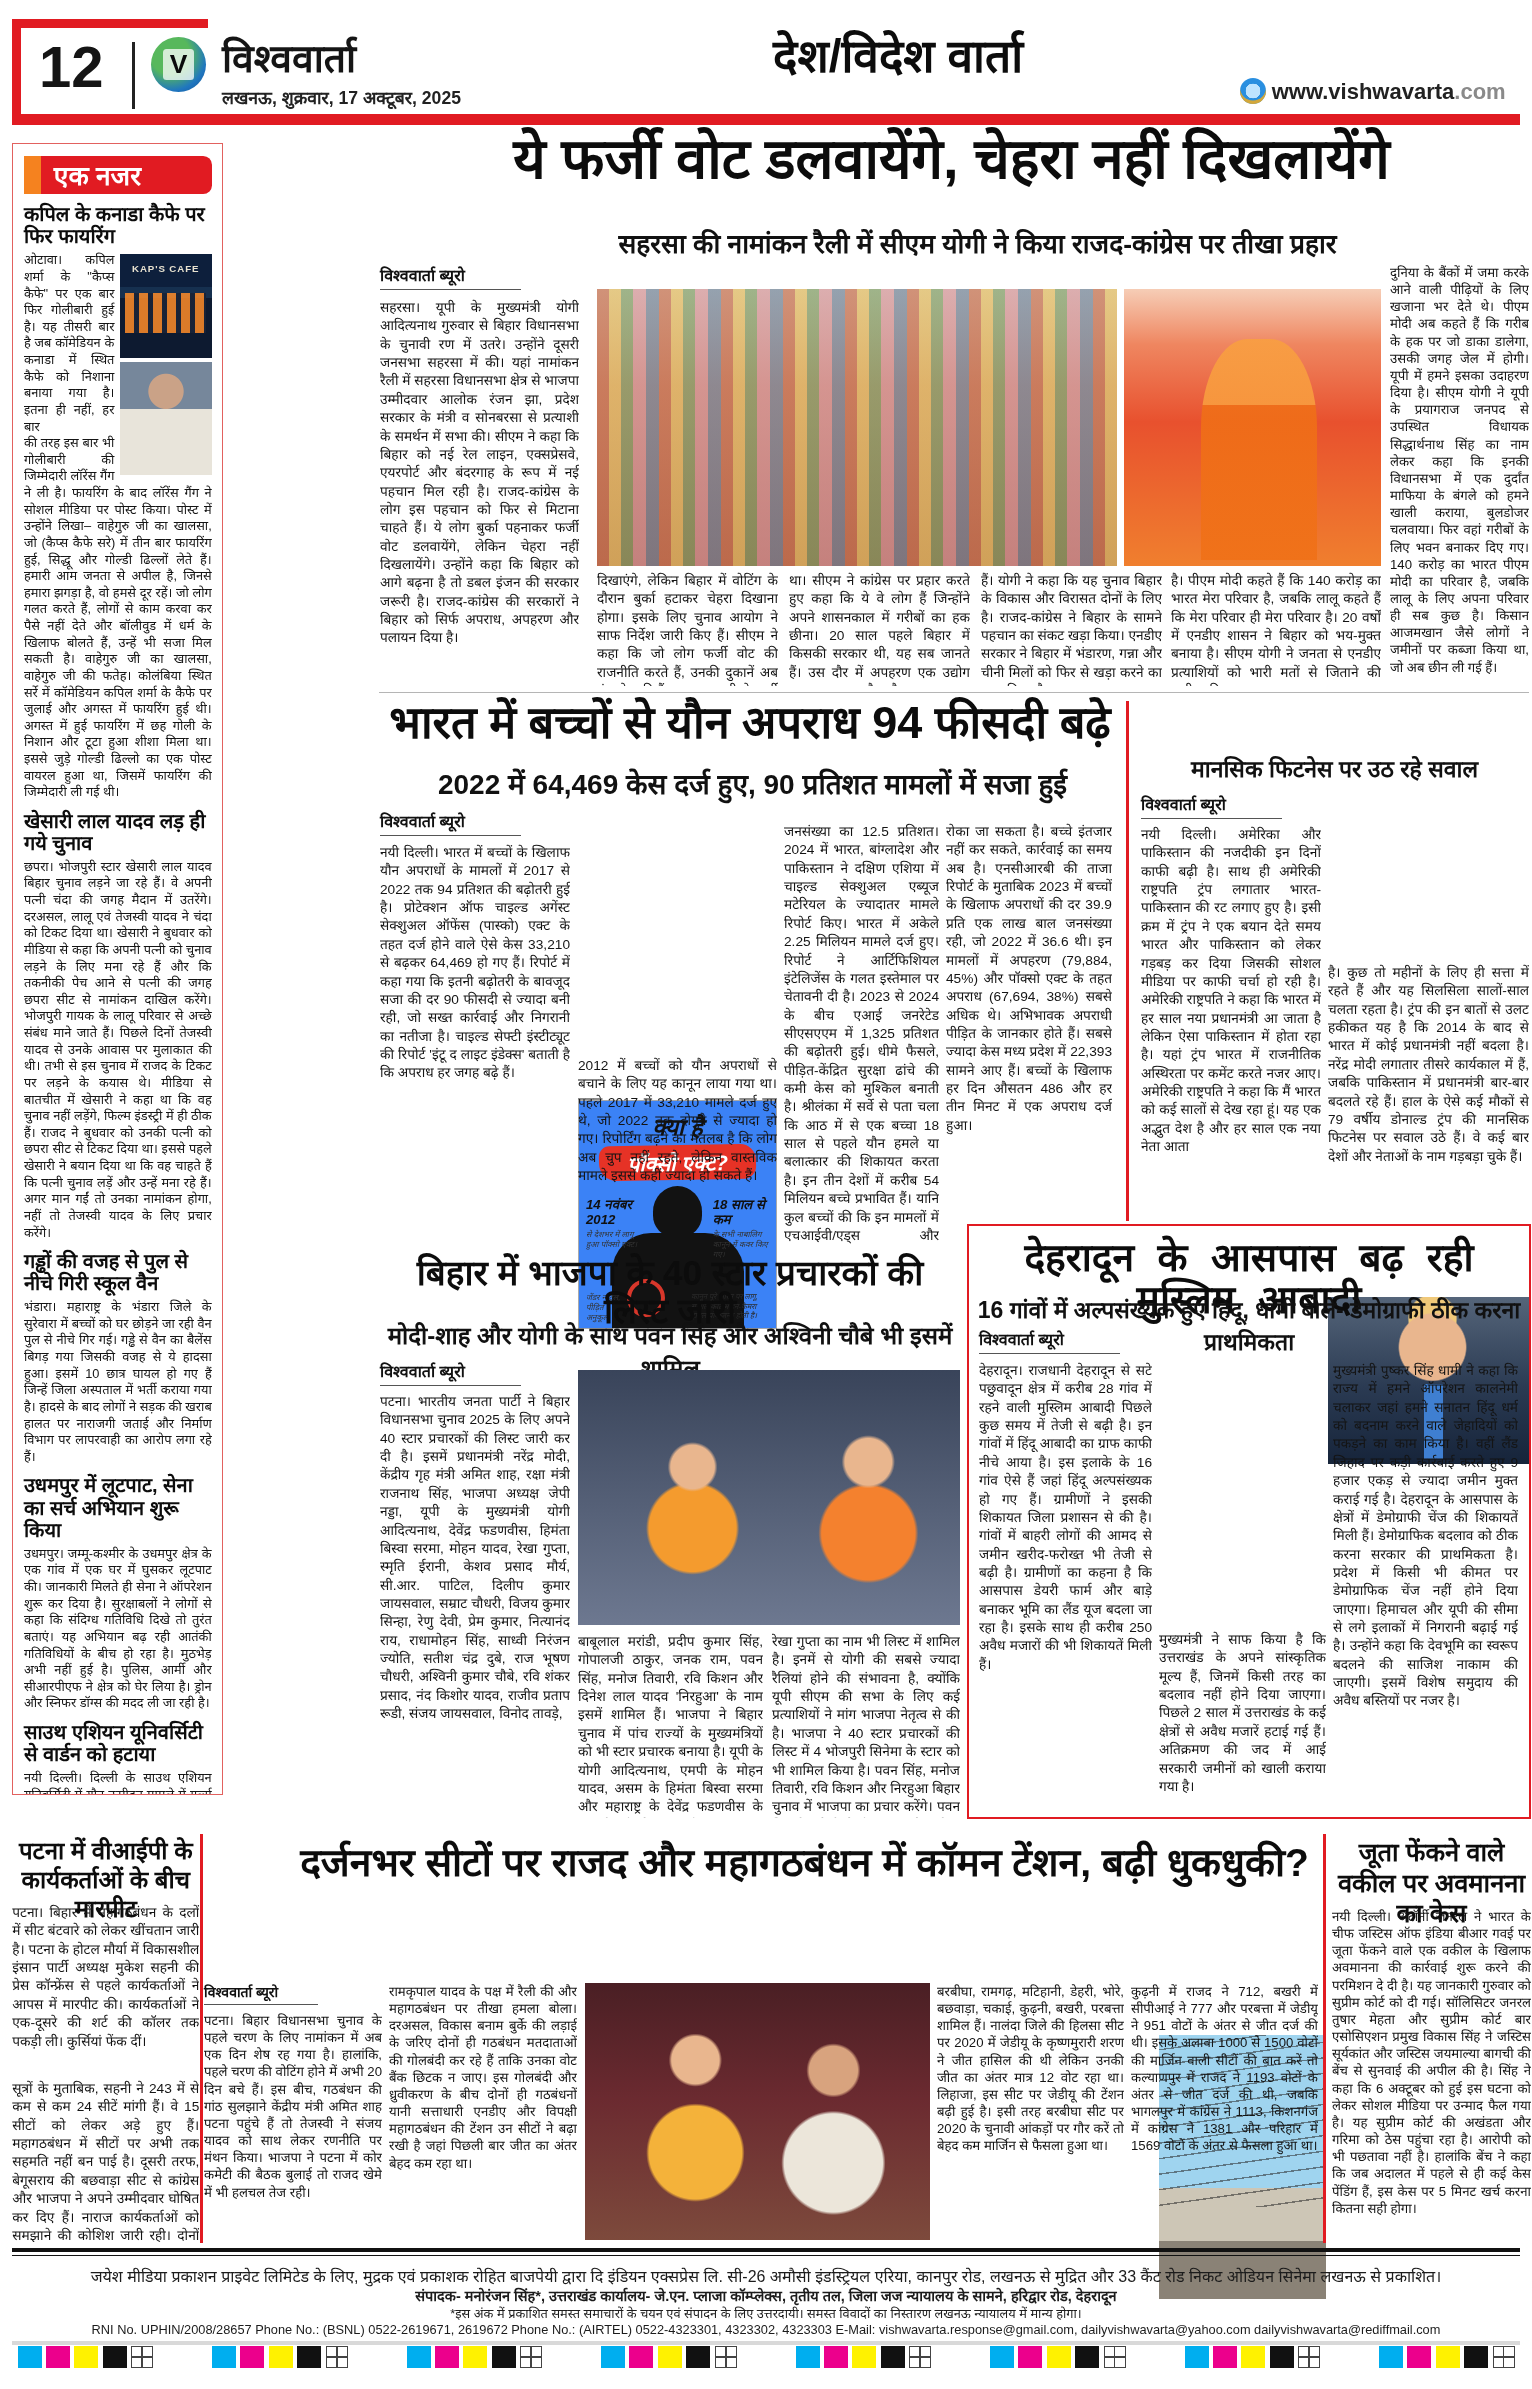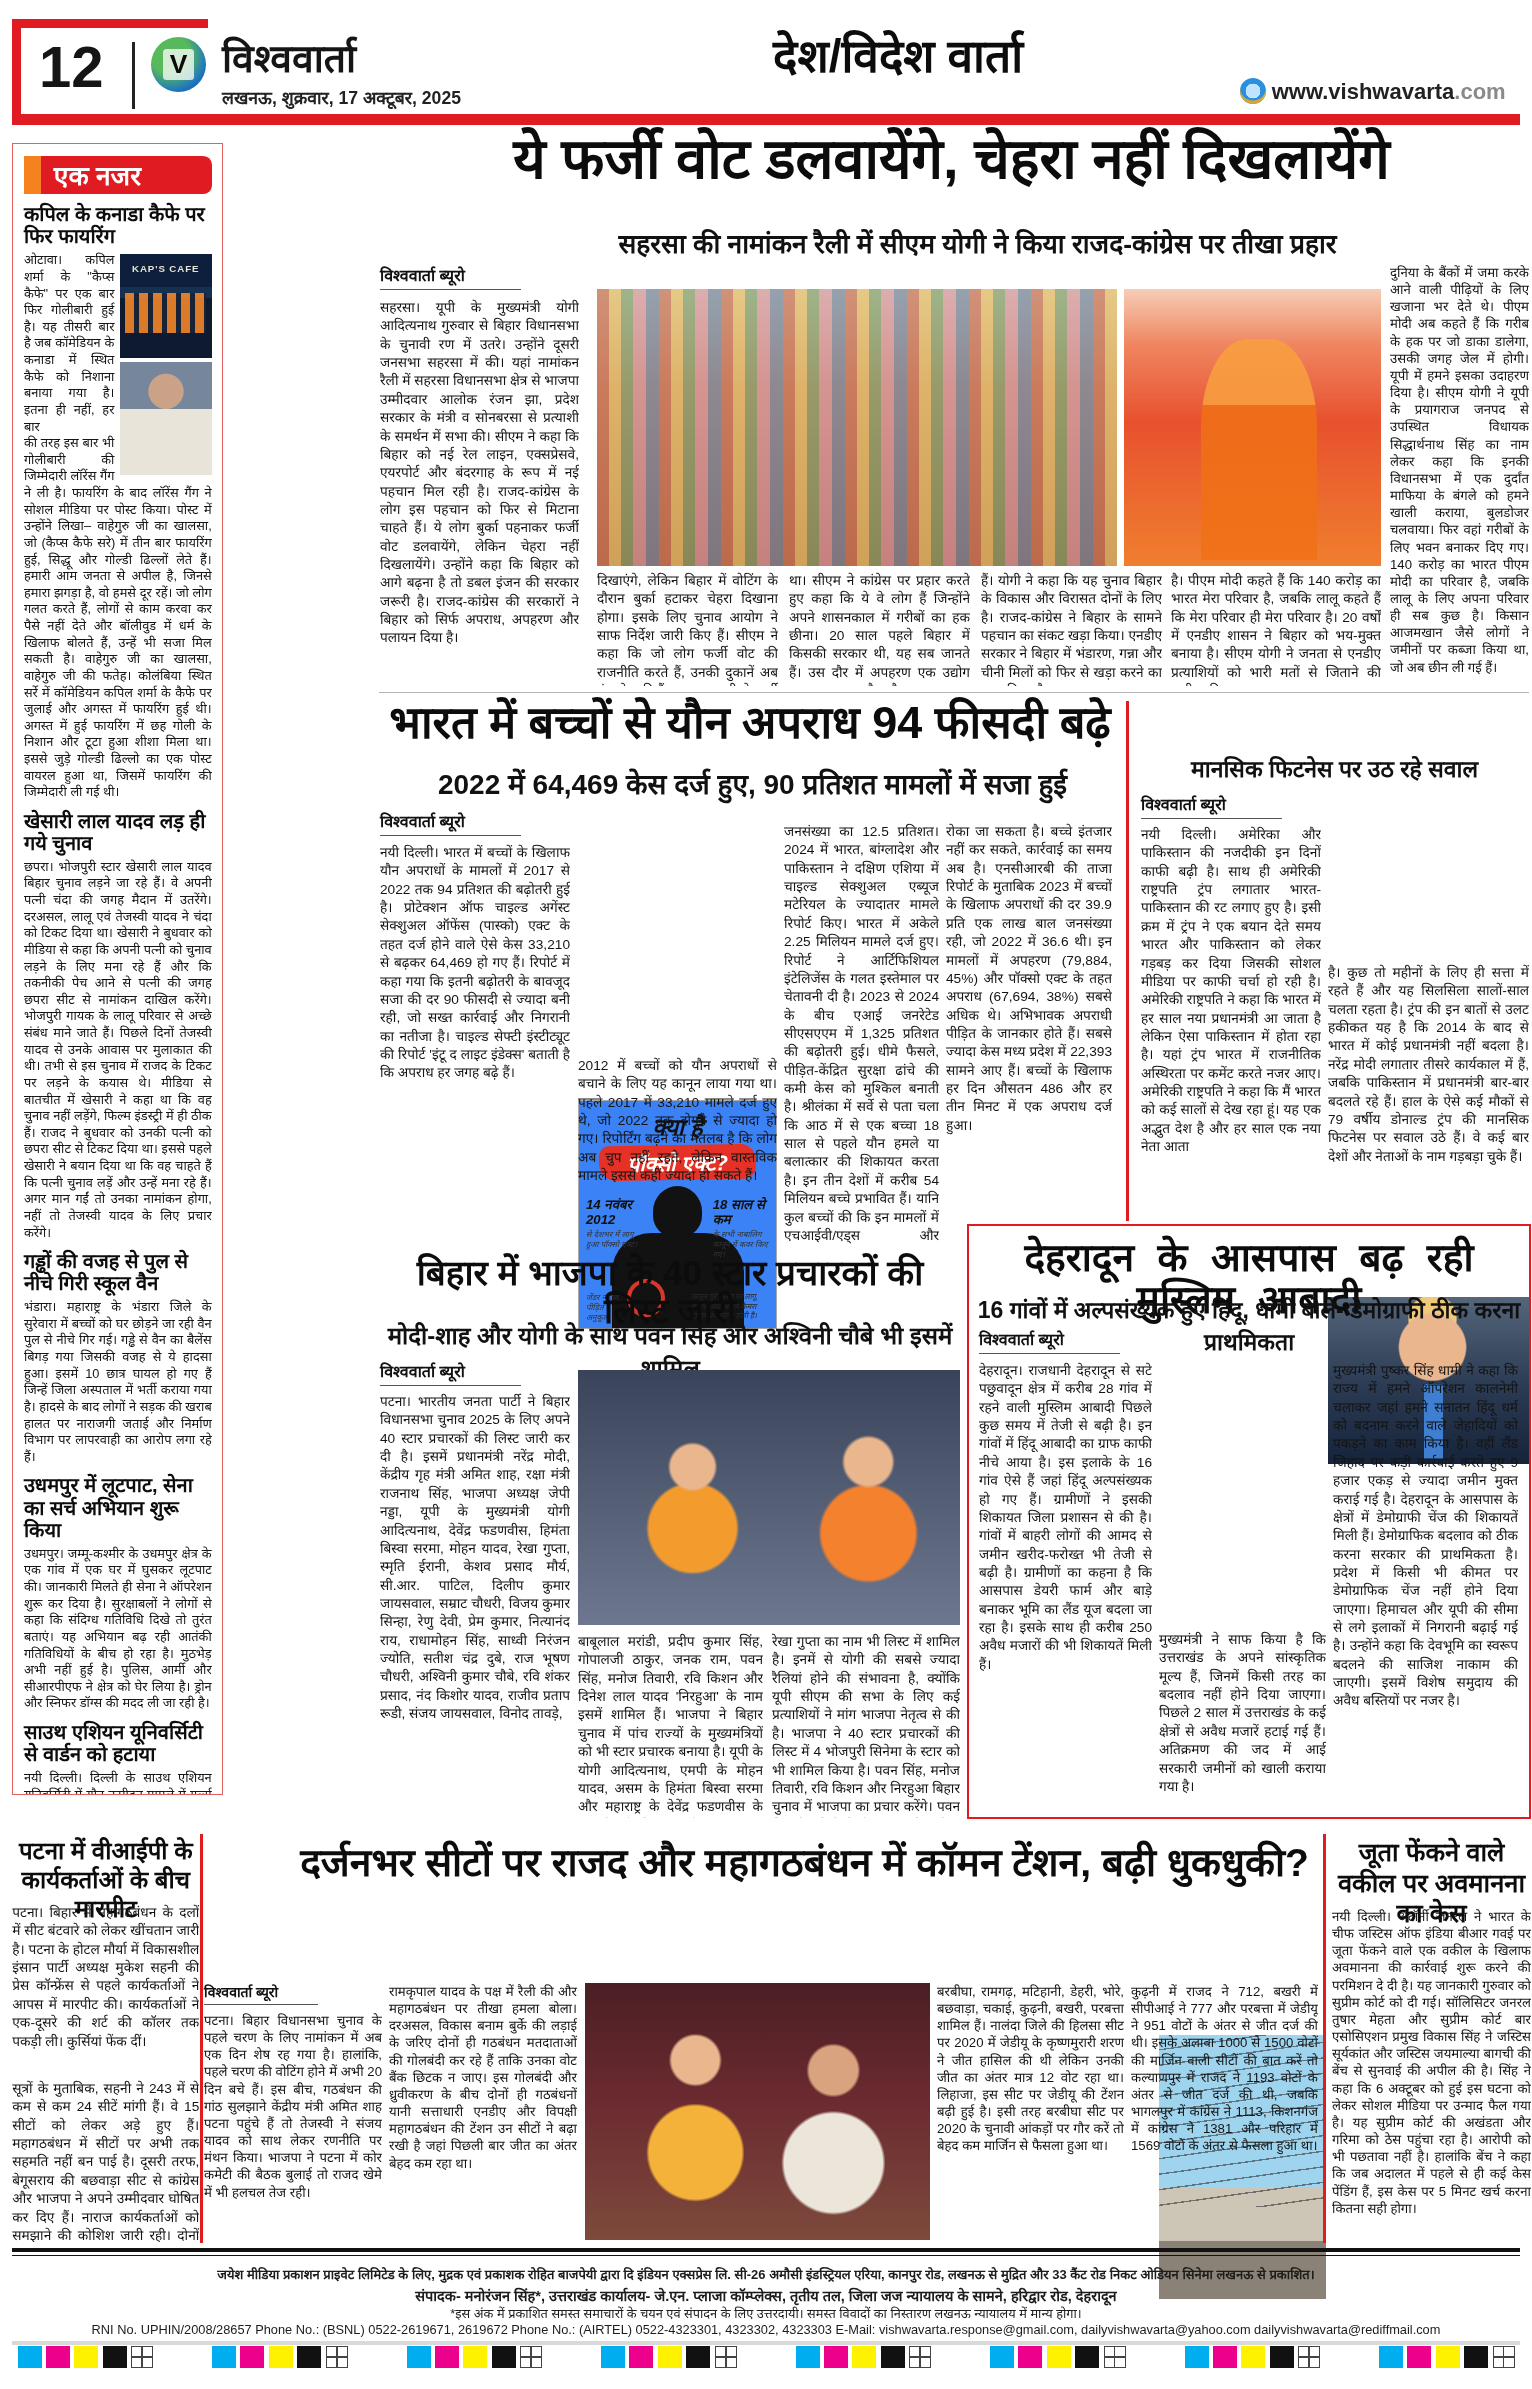--- a/index.html
+++ b/index.html
@@ -214,21 +214,21 @@
   <div class="abs photo ph-nitish" style="left:585px;top:1983px;width:345px;height:257px;"></div>
   <div class="abs bodytxt-sm" style="left:937px;top:1983px;width:187px;height:257px;">बरबीघा, रामगढ़, मटिहानी, डेहरी, भोरे, बछवाड़ा, चकाई, कुढ़नी, बखरी, परबत्ता शामिल हैं। नालंदा जिले की हिलसा सीट पर 2020 में जेडीयू के कृष्णमुरारी शरण ने जीत हासिल की थी लेकिन उनकी जीत का अंतर मात्र 12 वोट रहा था। लिहाजा, इस सीट पर जेडीयू की टेंशन बढ़ी हुई है। इसी तरह बरबीघा सीट पर 2020 के चुनावी आंकड़ों पर गौर करें तो बेहद कम मार्जिन से फैसला हुआ था।</div>
   <div class="abs bodytxt-sm" style="left:1131px;top:1983px;width:187px;height:257px;">कुढ़नी में राजद ने 712, बखरी में सीपीआई ने 777 और परबत्ता में जेडीयू ने 951 वोटों के अंतर से जीत दर्ज की थी। इसके अलावा 1000 से 1500 वोटों की मार्जिन वाली सीटों की बात करें तो कल्याणपुर में राजद ने 1193 वोटों के अंतर से जीत दर्ज की थी, जबकि भागलपुर में कांग्रेस ने 1113, किशनगंज में कांग्रेस ने 1381 और परिहार में 1569 वोटों के अंतर से फैसला हुआ था।</div>
   <div class="abs redrule" style="left:1323px;top:1834px;width:2.6px;height:409px;"></div>
 
   <div class="abs headline center" style="left:1332px;top:1837px;width:199px;font-size:25.5px;line-height:1.2;">जूता फेंकने वाले वकील पर अवमानना का केस</div>
   <div class="abs bodytxt-sm" style="left:1332px;top:1908px;width:199px;height:335px;">नयी दिल्ली। अटॉर्नी जनरल ने भारत के चीफ जस्टिस ऑफ इंडिया बीआर गवई पर जूता फेंकने वाले एक वकील के खिलाफ अवमानना की कार्रवाई शुरू करने की परमिशन दे दी है। यह जानकारी गुरुवार को सुप्रीम कोर्ट को दी गई। सॉलिसिटर जनरल तुषार मेहता और सुप्रीम कोर्ट बार एसोसिएशन प्रमुख विकास सिंह ने जस्टिस सूर्यकांत और जस्टिस जयमाल्या बागची की बेंच से सुनवाई की अपील की है। सिंह ने कहा कि 6 अक्टूबर को हुई इस घटना को लेकर सोशल मीडिया पर उन्माद फैल गया है। यह सुप्रीम कोर्ट की अखंडता और गरिमा को ठेस पहुंचा रहा है। आरोपी को भी पछतावा नहीं है। हालांकि बेंच ने कहा कि जब अदालत में पहले से ही कई केस पेंडिंग हैं, इस केस पर 5 मिनट खर्च करना कितना सही होगा।</div>
 
   <div class="abs" style="left:12.3px;top:2248px;width:1508px;height:3.5px;background:#111;"></div>
   <div class="abs" style="left:12.3px;top:2255px;width:1508px;height:0.9px;background:#111;"></div>
-  <div class="f-line" style="top:2265px;font-size:13px;font-weight:bold;">जयेश मीडिया प्रकाशन प्राइवेट लिमिटेड के लिए, मुद्रक एवं प्रकाशक रोहित बाजपेयी द्वारा दि इंडियन एक्सप्रेस लि. सी-26 अमौसी इंडस्ट्रियल एरिया, कानपुर रोड, लखनऊ से मुद्रित और 33 कैंट रोड निकट ओडियन सिनेमा लखनऊ से प्रकाशित।</div>
+  <div class="f-line" style="top:2265px;font-size:16px;font-weight:normal;">जयेश मीडिया प्रकाशन प्राइवेट लिमिटेड के लिए, मुद्रक एवं प्रकाशक रोहित बाजपेयी द्वारा दि इंडियन एक्सप्रेस लि. सी-26 अमौसी इंडस्ट्रियल एरिया, कानपुर रोड, लखनऊ से मुद्रित और 33 कैंट रोड निकट ओडियन सिनेमा लखनऊ से प्रकाशित।</div>
   <div class="f-line" style="top:2285px;font-size:14.5px;font-weight:bold;">संपादक- मनोरंजन सिंह*, उत्तराखंड कार्यालय- जे.एन. प्लाजा कॉम्प्लेक्स, तृतीय तल, जिला जज न्यायालय के सामने, हरिद्वार रोड, देहरादून</div>
   <div class="f-line" style="top:2304px;font-size:12.8px;">*इस अंक में प्रकाशित समस्त समाचारों के चयन एवं संपादन के लिए उत्तरदायी। समस्त विवादों का निस्तारण लखनऊ न्यायालय में मान्य होगा।</div>
   <div class="f-line" style="top:2322px;font-size:12.8px;">RNI No. UPHIN/2008/28657  Phone No.:  (BSNL) 0522-2619671, 2619672  Phone No.: (AIRTEL) 0522-4323301, 4323302, 4323303   E-Mail: vishwavarta.response@gmail.com,  dailyvishwavarta@yahoo.com  dailyvishwavarta@rediffmail.com</div>
   <div class="abs" style="left:12.3px;top:2341px;width:1508px;height:4.4px;background:#d9d9d9;"></div>
 
   <div id="regmarks">
     <div class="rm-g">
         <span class="rm rm-c"></span>
         <span class="rm rm-m"></span>
         <span class="rm rm-y"></span>

